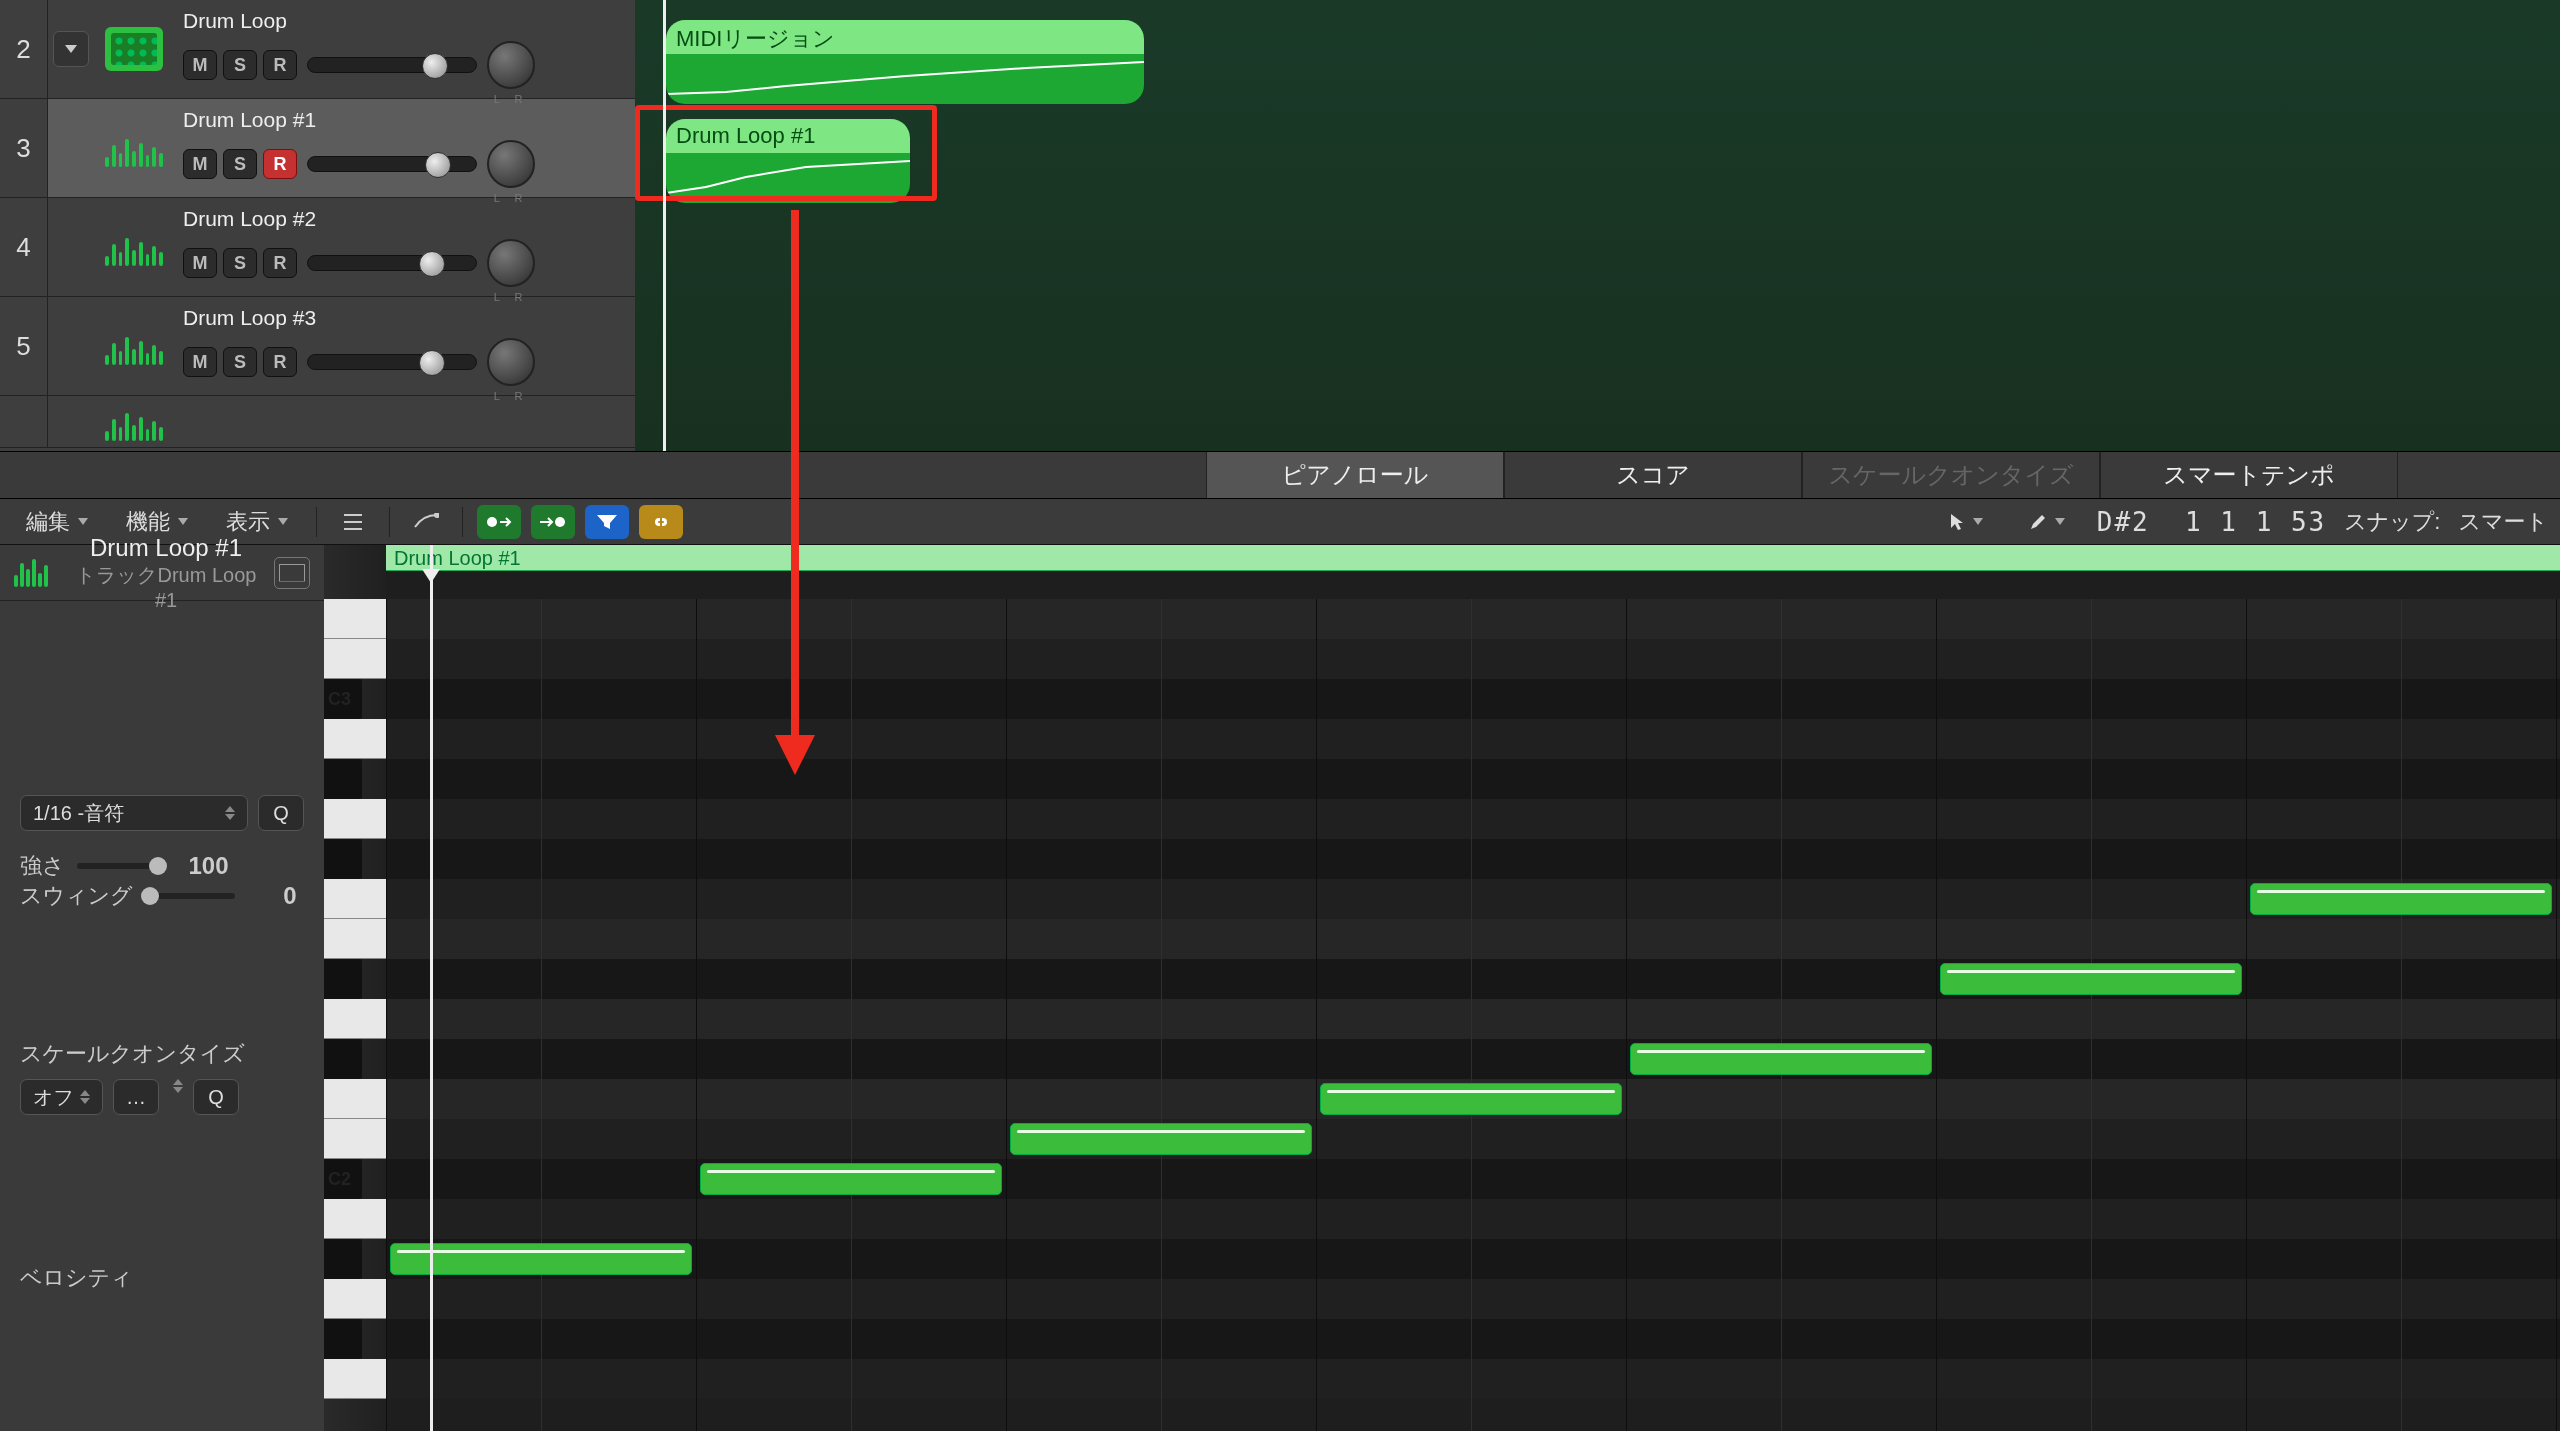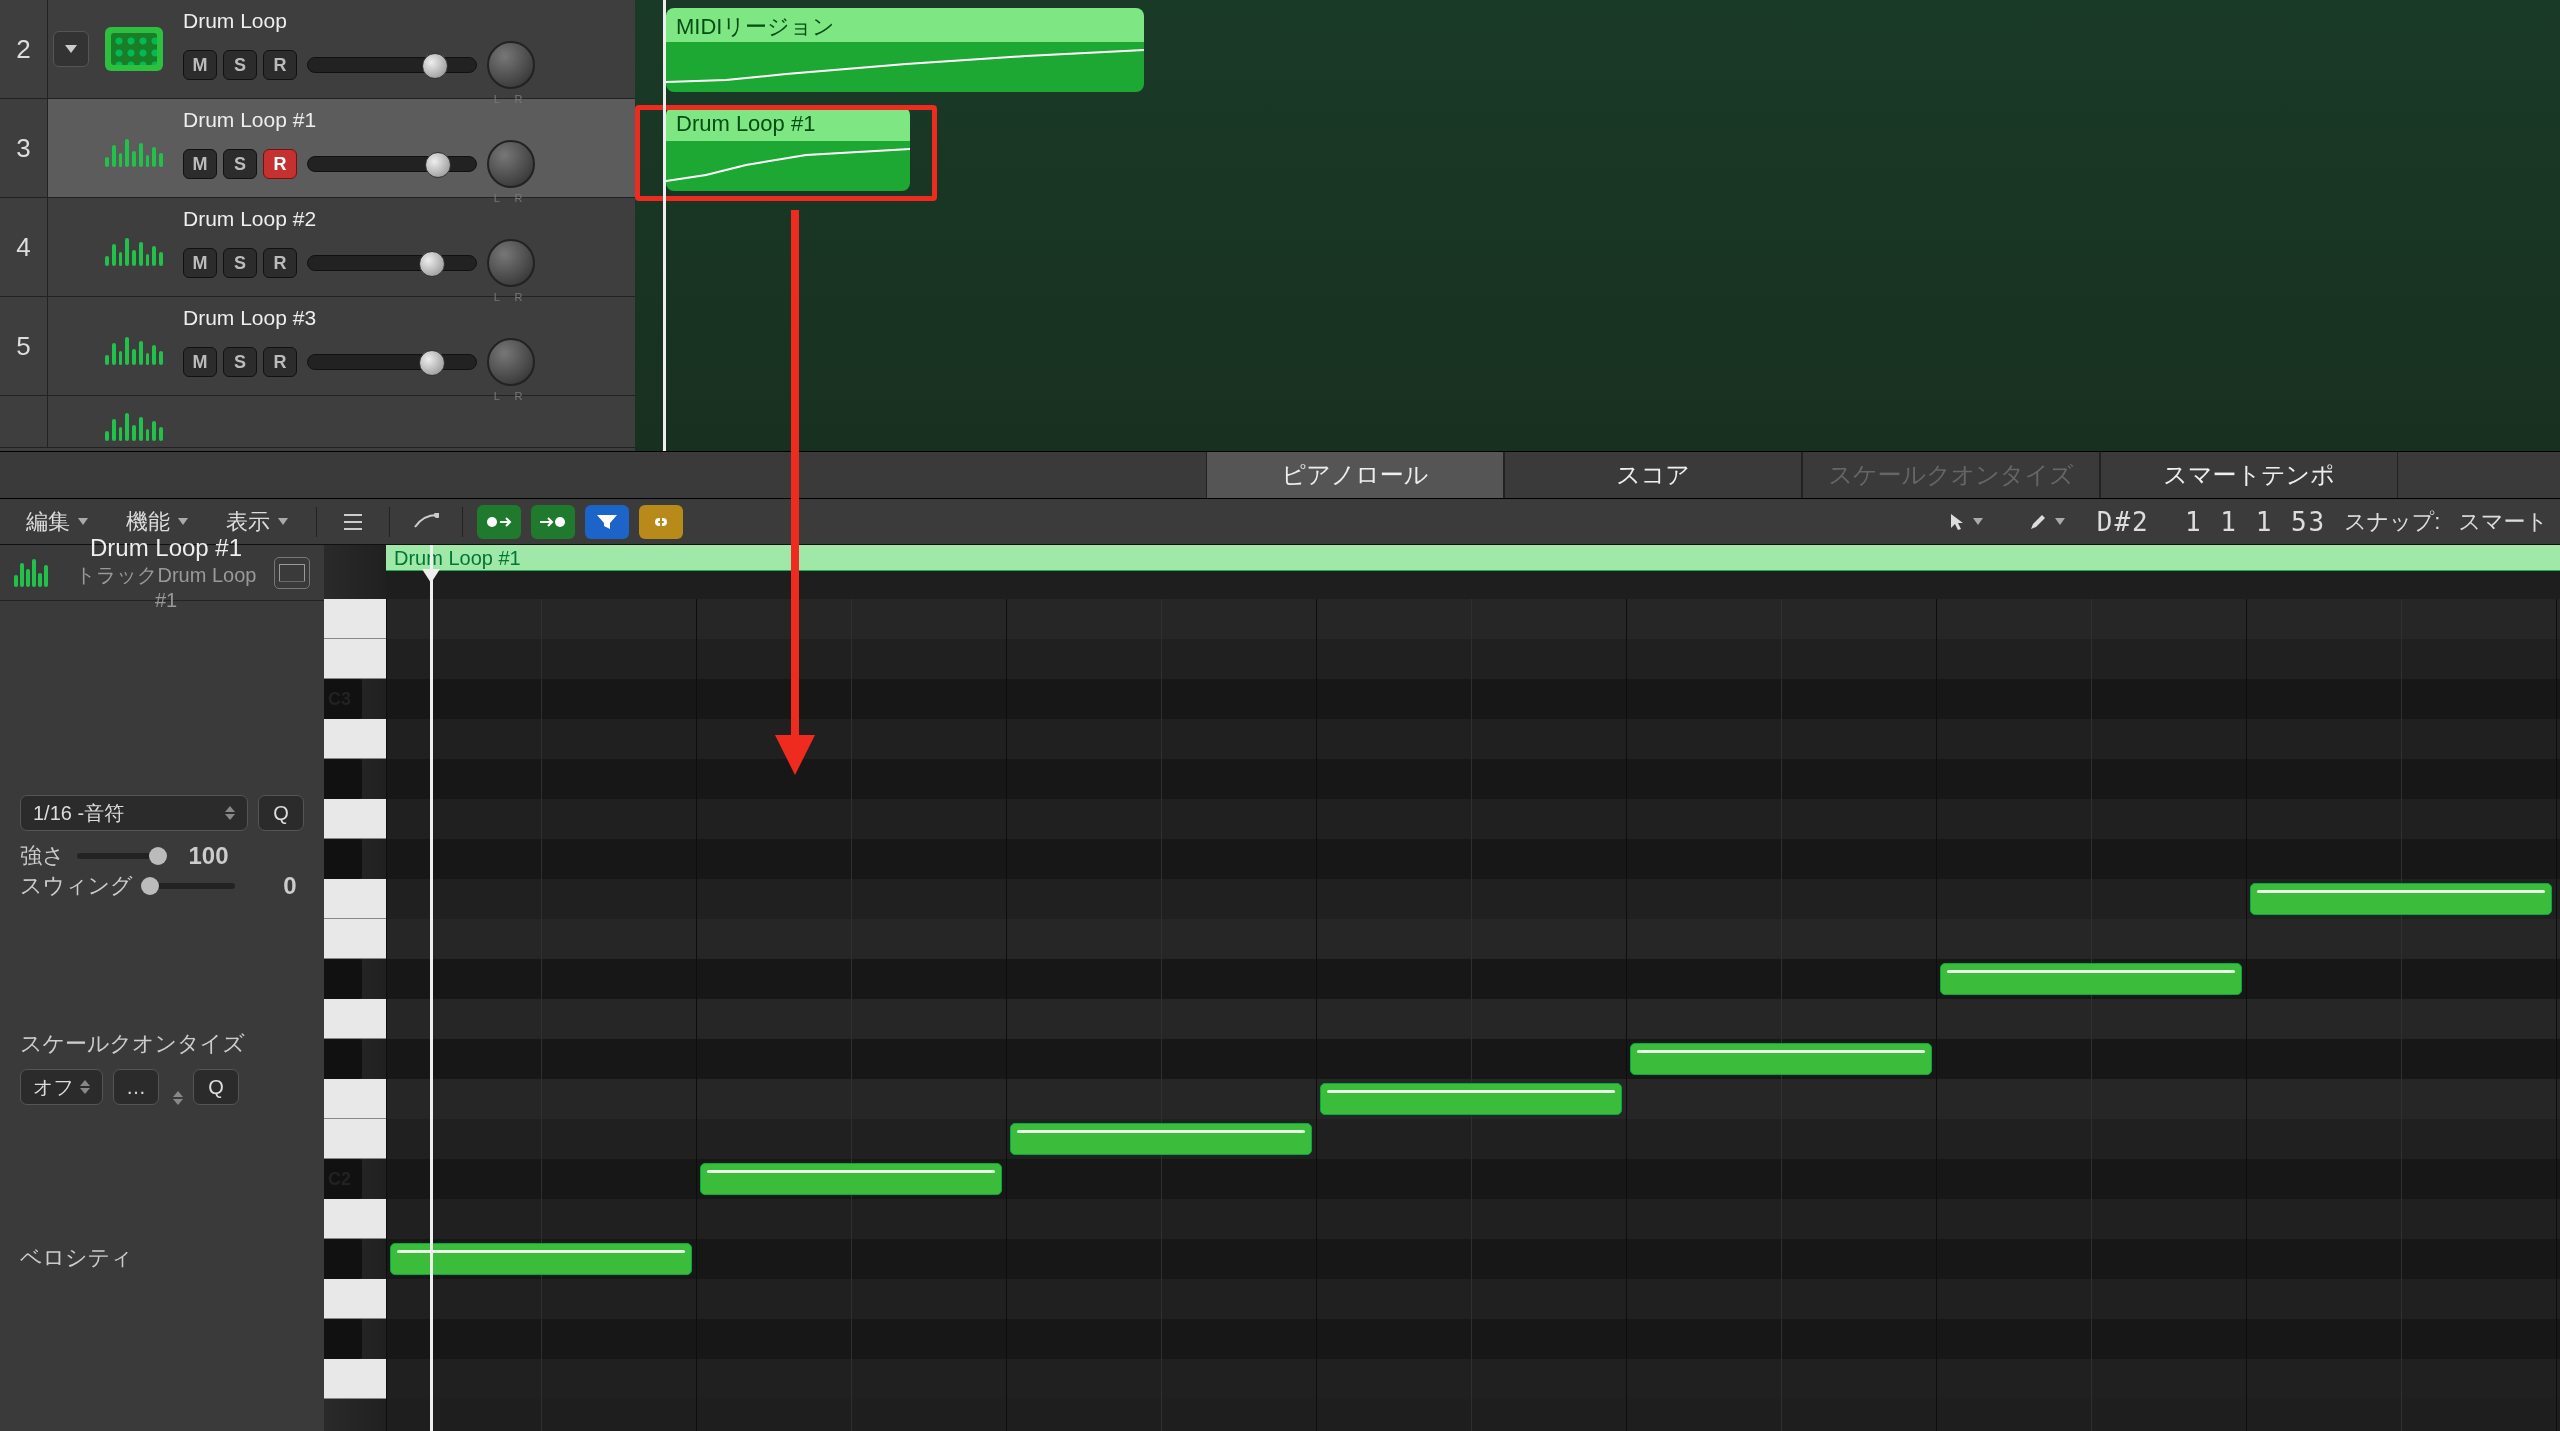--- a/index.html
+++ b/index.html
@@ -30,21 +30,21 @@
   .fader .knob { position:absolute; top:-5px; width:26px; height:26px; border-radius:50%; background:radial-gradient(circle at 35% 35%, #eee, #888); border:1px solid #333;}
   .pan { width:48px; height:48px; border-radius:50%; background:radial-gradient(circle at 35% 30%, #777, #2a2a2a); border:2px solid #222; position:relative;}
   .pan::after{content:"L   R";position:absolute;bottom:-18px;left:0;right:0;text-align:center;color:#777;font-size:11px;letter-spacing:6px;}
   .track.selected { background:#5c5c5c;}
   .track.last { height:52px; }
   .track.last .body { justify-content:center;}
 
   
   .arrange { position:absolute; left:635px; top:0; right:0; height:451px; background:linear-gradient(#1a3a28,#183020); }
   .playhead-top { position:absolute; left:28px; top:0; bottom:0; width:3px; background:#eee; z-index:5;}
-  .region { position:absolute; border-radius:8px; overflow:hidden; }
+  .region { position:absolute; border-radius:19px; overflow:hidden;margin-top:12px; }
   .region .title { height:34px; background:#7fe684; color:#0a3; color:#063; font-size:22px; padding:4px 10px; font-weight:500; color:#034d12;}
   .region .wavebody { background:#1da733; position:absolute; left:0; right:0; top:34px; bottom:0;}
   .region .wavebody svg { width:100%; height:100%; }
   .redbox { position:absolute; border:5px solid #ef2b1f; border-radius:4px; pointer-events:none;}
   .arrow { position:absolute; z-index:10;}
 
   
   .editor { position:absolute; left:0; top:451px; right:0; bottom:0; background:#222; display:flex; flex-direction:column;}
   .tabs-row { height:48px; background:#3a3a3a; display:flex; align-items:stretch; border-top:1px solid #000; border-bottom:1px solid #000;justify-content:center;}
   .tabs-spacer { width:1044px;}
@@ -71,21 +71,21 @@
   .insp-head { height:56px; display:flex; align-items:center; padding:0 14px; gap:14px; border-bottom:1px solid #222;}
   .insp-head .wic { width:44px; display:flex; align-items:flex-end; gap:2px;}
   .insp-head .wic span{width:4px;background:#21c24a;border-radius:2px;}
   .insp-title{flex:1;text-align:center;}
   .insp-title .t1{font-size:24px;color:#eee;}
   .insp-title .t2{font-size:20px;color:#999;}
   .insp-head .env{width:36px;height:32px;border:1px solid #777;border-radius:5px;position:relative;}
   .insp-head .env::before{content:"";position:absolute;inset:6px 4px;border:1px solid #999;clip-path:polygon(0 100%,0 0,100% 0,100% 100%);}
   .insp-section{padding:14px 20px;}
   .insp-label{font-size:22px;color:#ccc;margin-bottom:10px;}
-  .insp-row{display:flex;align-items:flex-end;gap:10px;margin-bottom:10px;}
+  .insp-row{display:flex;align-items:flex-start;gap:10px;margin-bottom:20px;}
   .pill{background:#2b2b2b;border:1px solid #555;border-radius:7px;height:36px;display:flex;align-items:center;padding:0 12px;font-size:20px;color:#ddd;}
   .pill.small{width:46px;justify-content:center;padding:0;}
   .stepper{display:flex;flex-direction:column;gap:2px;margin-left:4px;}
   .stepper div{width:0;height:0;border-left:5px solid transparent;border-right:5px solid transparent;}
   .stepper .up{border-bottom:6px solid #888;}
   .stepper .dn{border-top:6px solid #888;}
   .param{display:flex;align-items:center;gap:12px;font-size:22px;}
   .param .lbl{color:#ccc;}
   .param .slider{width:90px;height:6px;background:#222;border-radius:3px;position:relative;}
   .param .slider .dot{position:absolute;top:-6px;width:18px;height:18px;border-radius:50%;background:#bbb;}

